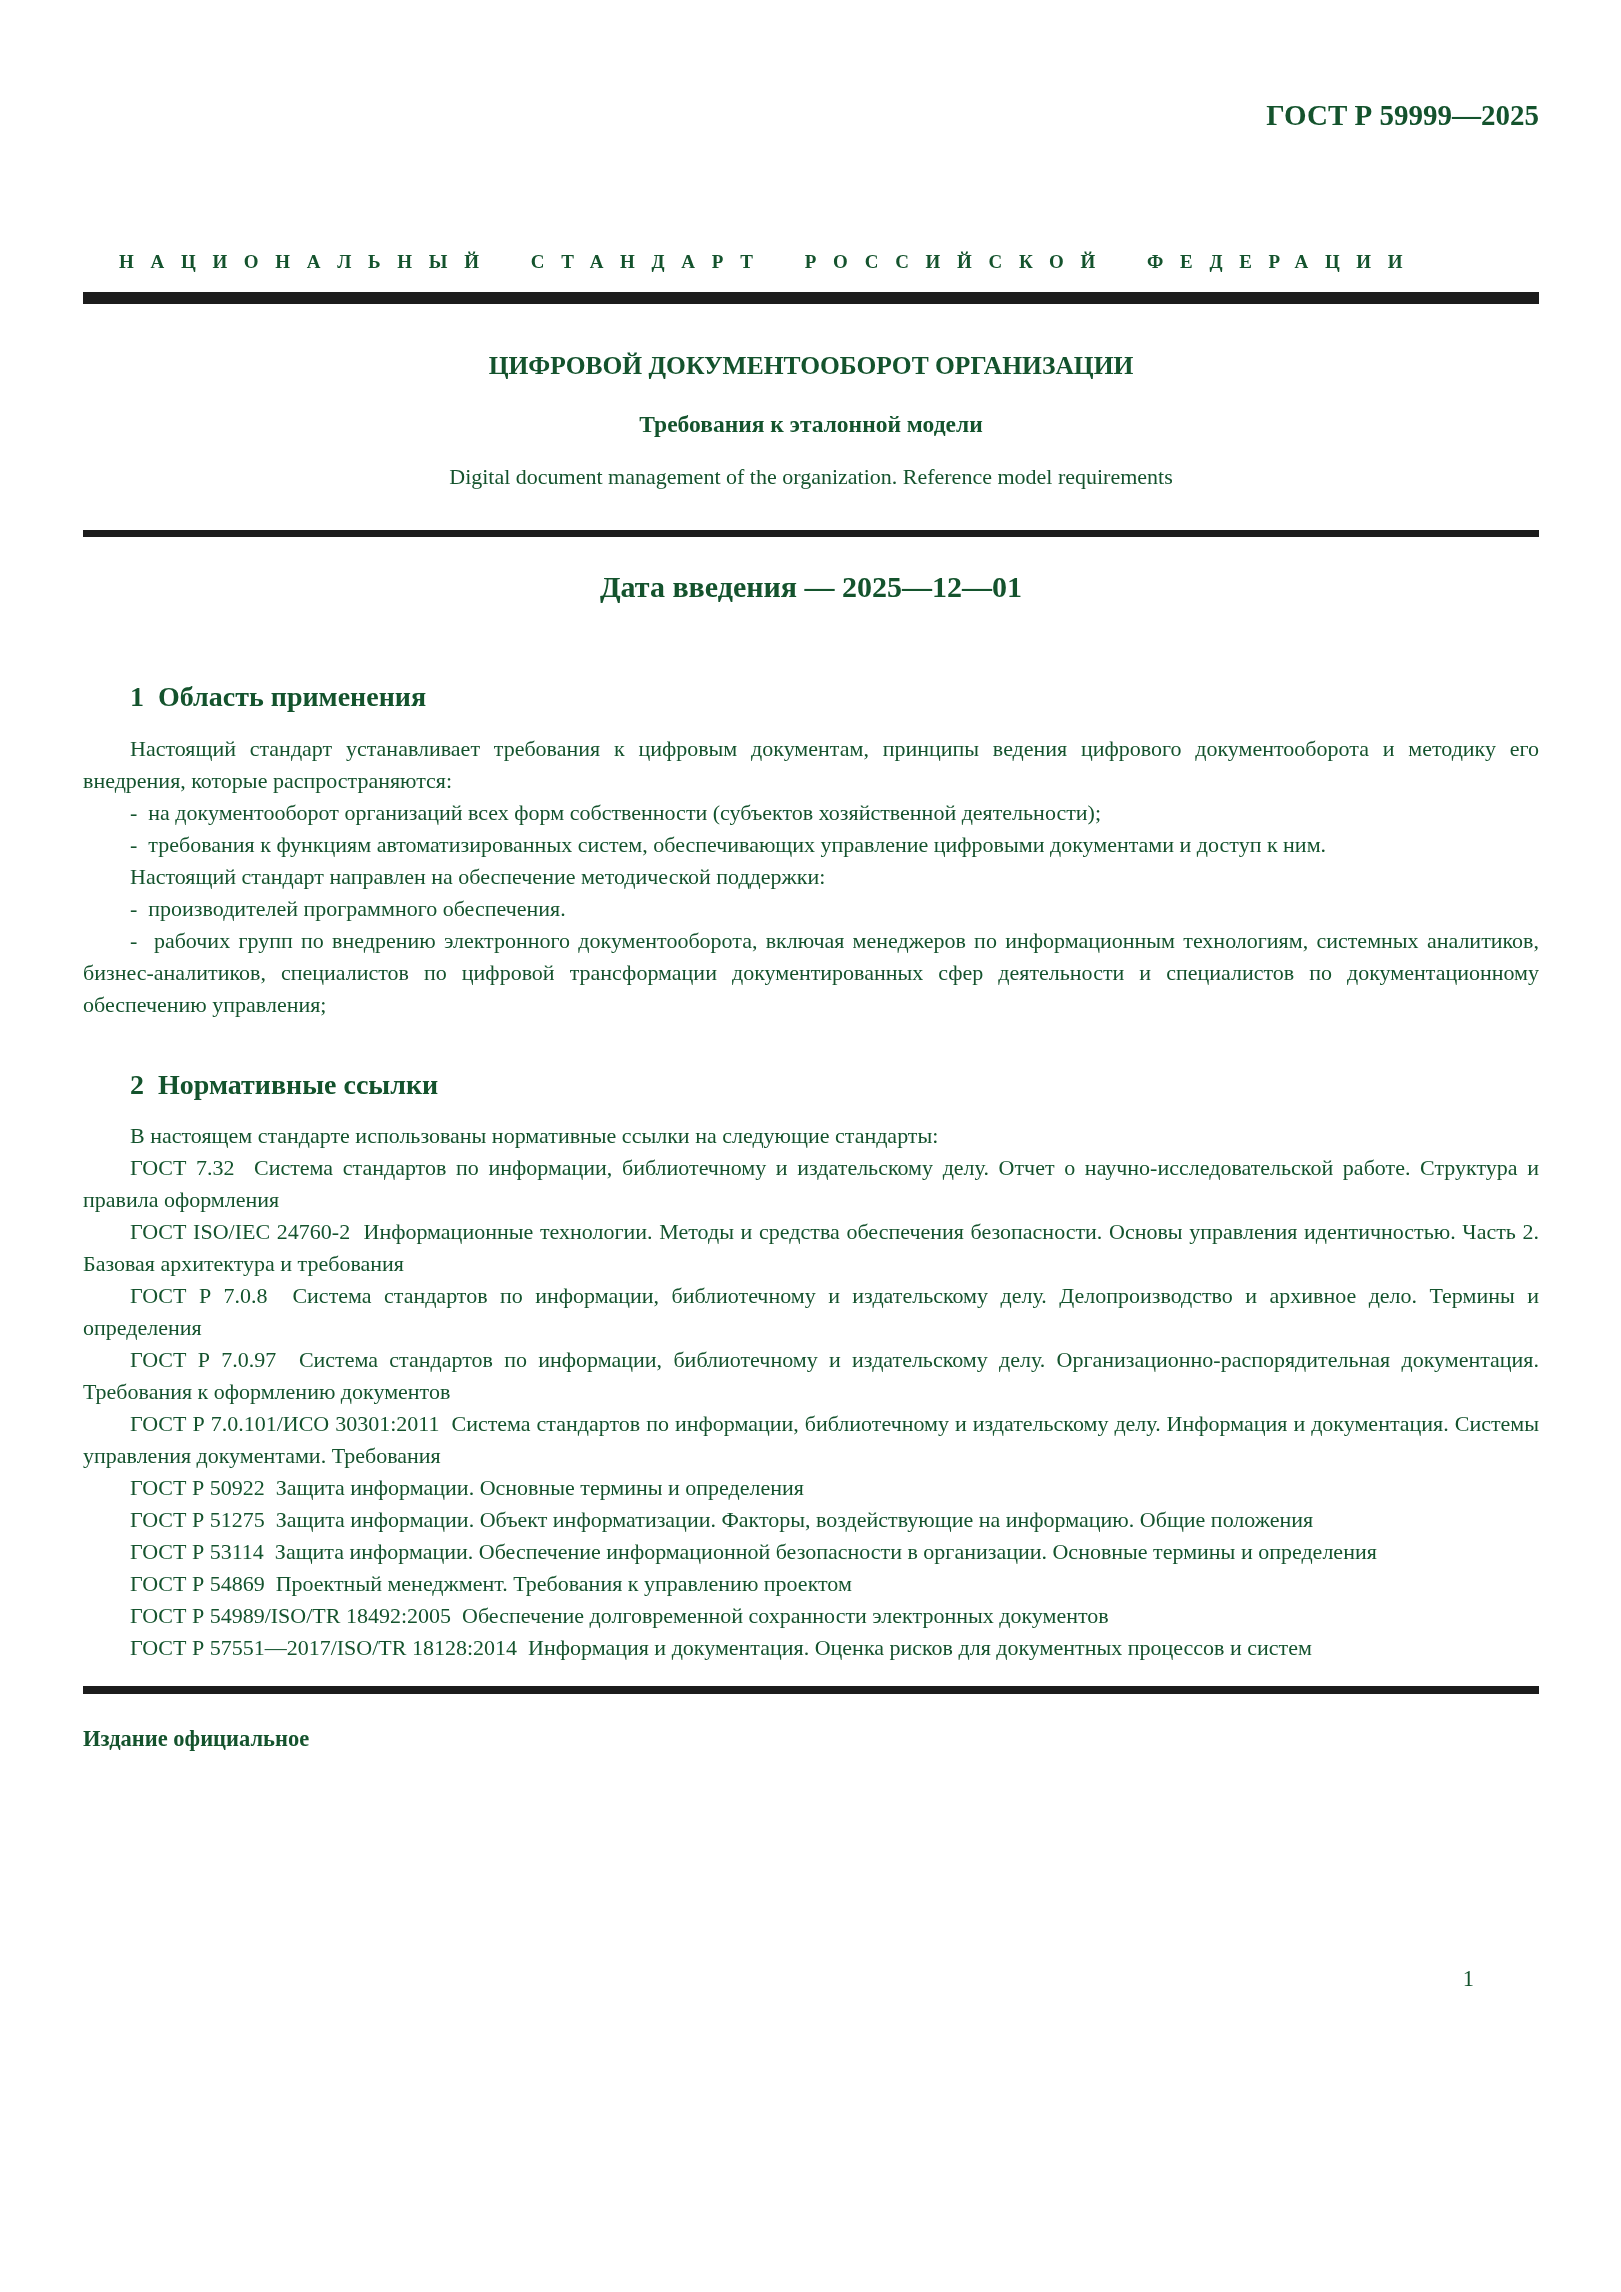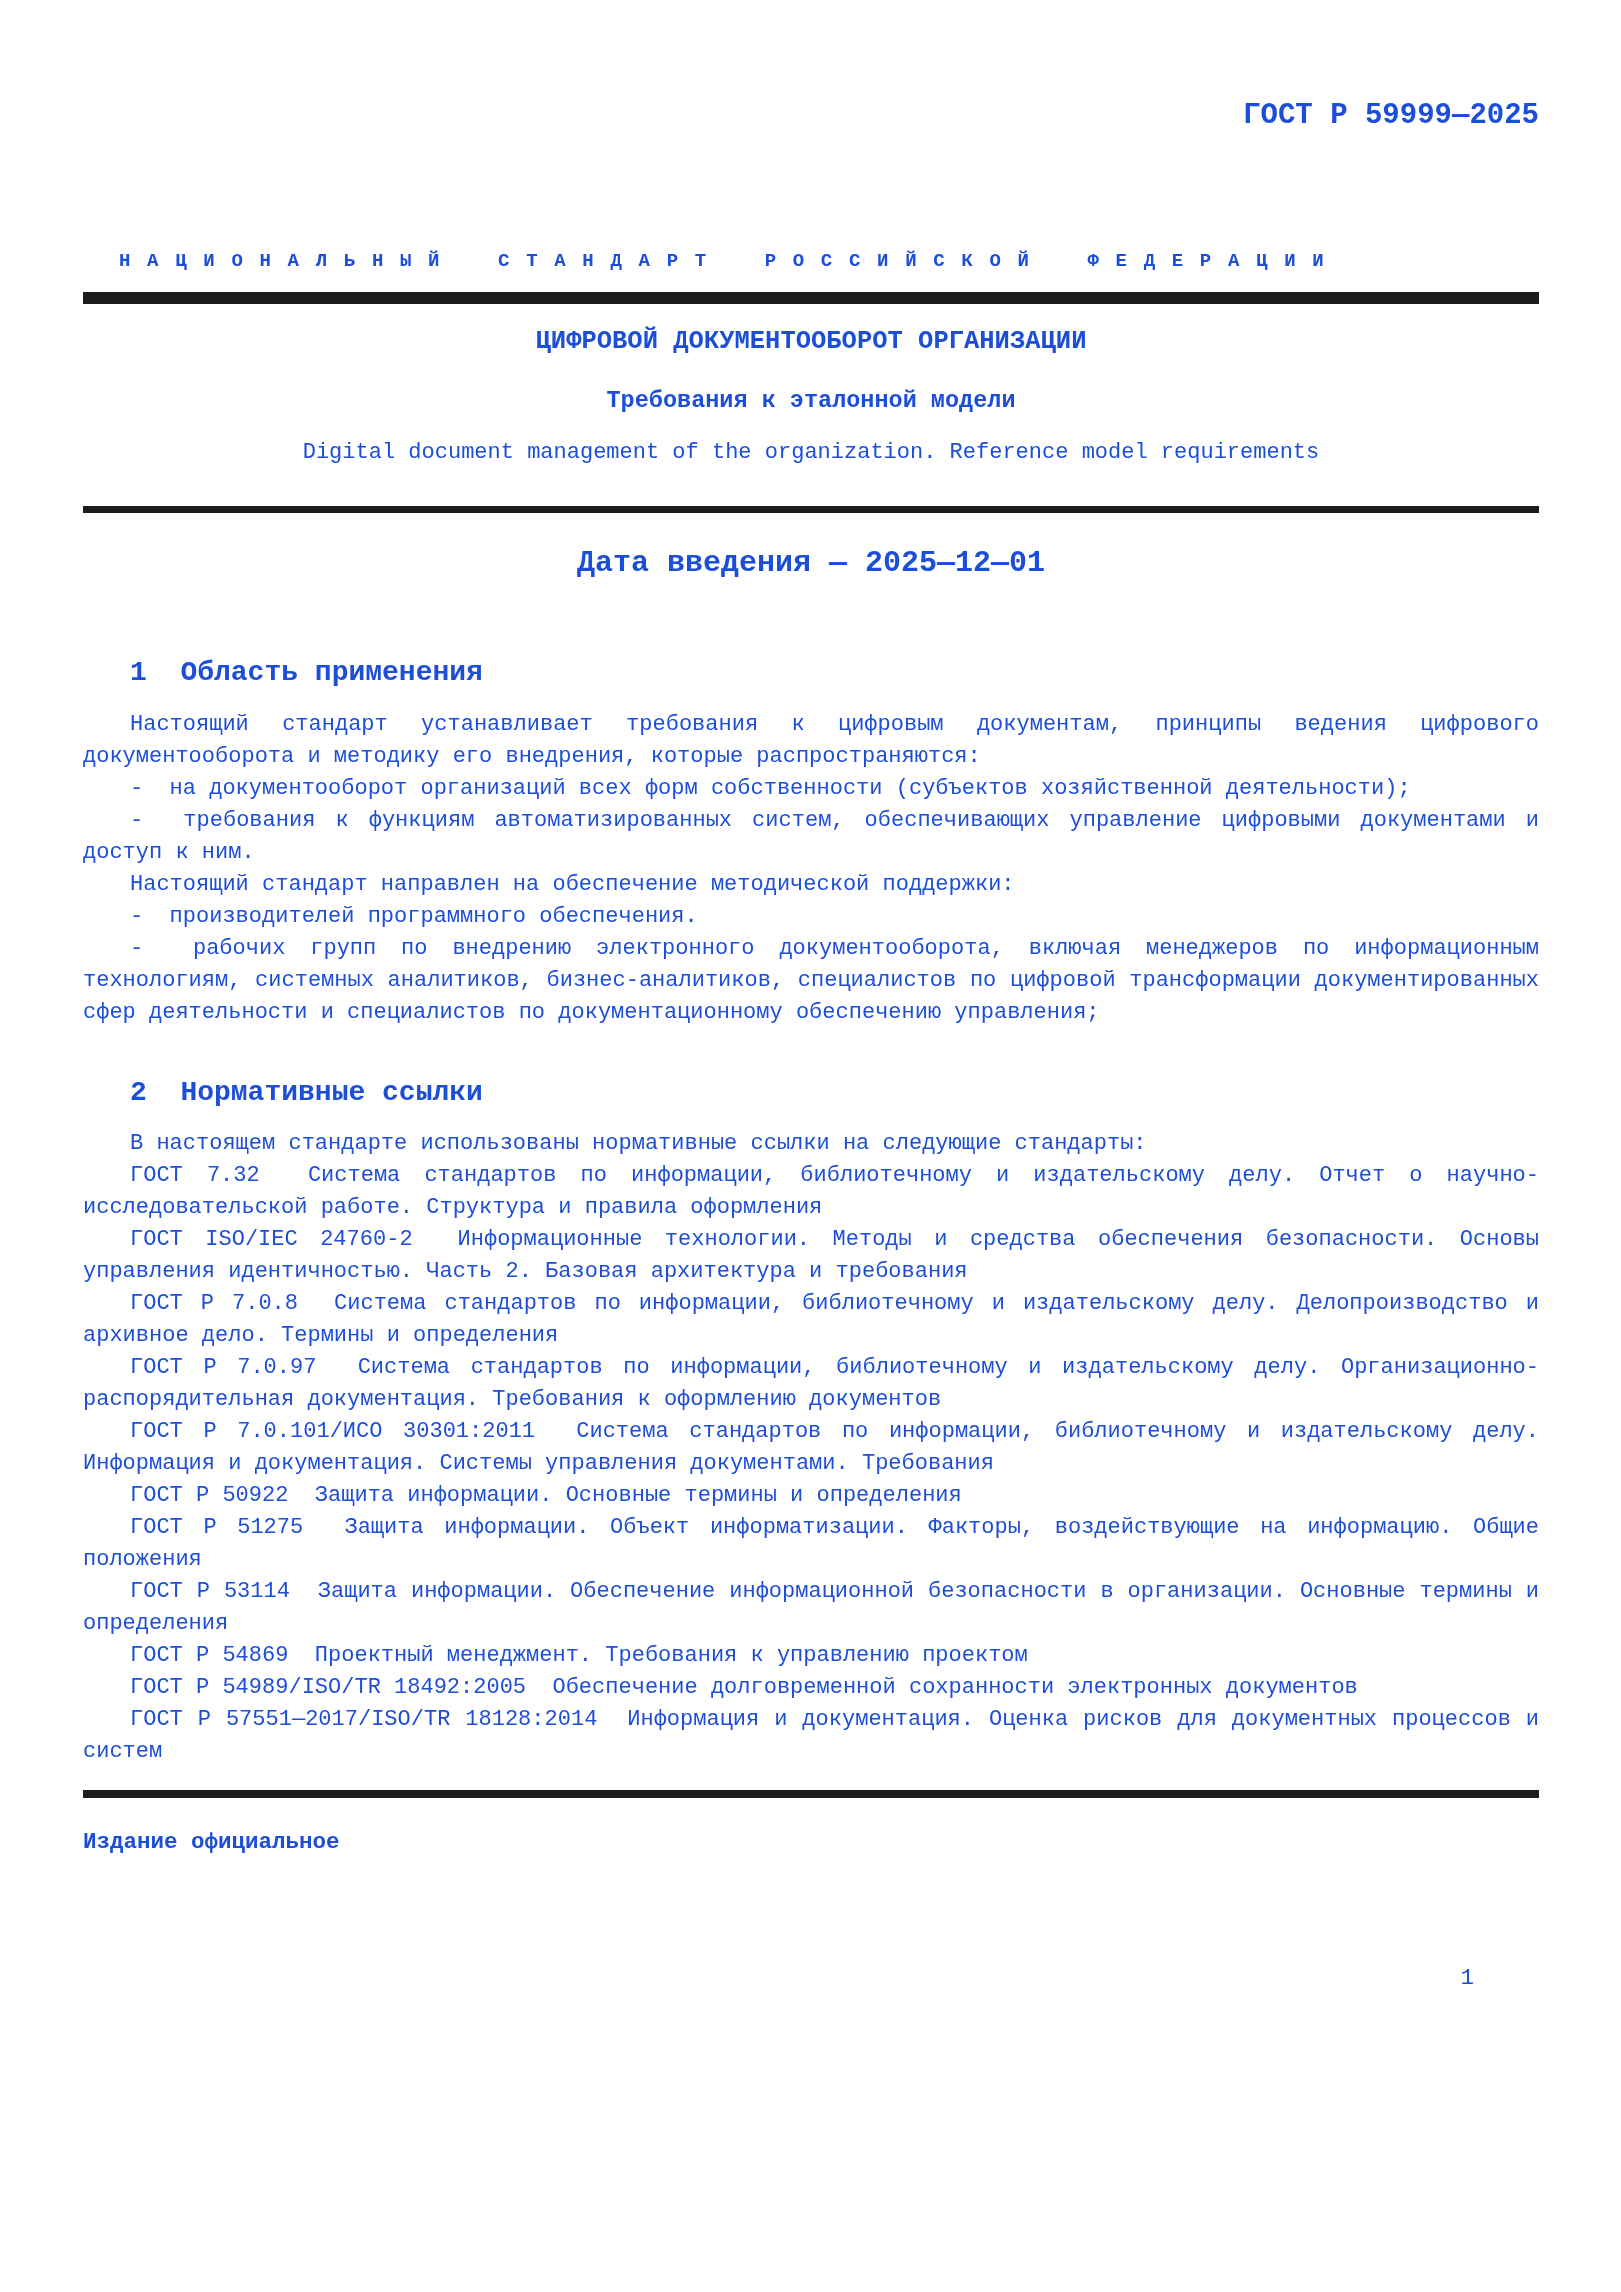--- a/index.html
+++ b/index.html
@@ -2,22 +2,22 @@
 <html><head>
 <meta charset="utf-8">
 <style>
   html, body { margin: 0; padding: 0; background: #ffffff; }
   .page {
     position: relative;
     width: 1621px;
     height: 2159px;
     box-sizing: border-box;
     background: #ffffff;
-    color: #1d4ed8;
-    font-family: Liberation Mono, monospace;
+    color: #14532d;
+    font-family: Liberation Serif, serif;
     padding: 0 82px 0 83px;
     overflow: hidden;
   }
   .doc-number {
     margin-top: 98px;
     text-align: right;
     font-size: 29px;
     font-weight: bold;
     line-height: 35px;
   }
@@ -28,21 +28,21 @@
     letter-spacing: 16.7px;
     word-spacing: 13.7px;
     white-space: nowrap;
     line-height: 29px;
     margin-left: 36px;
   }
   .rule-thick { margin-top: 15.7px; height: 12.7px; background: #1c1c1c; }
   .rule-thin  { margin-top: 39px; height: 6.9px;  background: #1c1c1c; }
   .rule-footer{ margin-top: 21.6px; height: 7.8px;  background: #1c1c1c; }
   .doc-title {
-    margin-top: 23px;
+    margin-top: 47px;
     text-align: center;
     font-size: 25.5px;
     font-weight: bold;
     line-height: 29px;
   }
   .doc-subtitle {
     margin-top: 31px;
     text-align: center;
     font-size: 23.5px;
     font-weight: bold;

